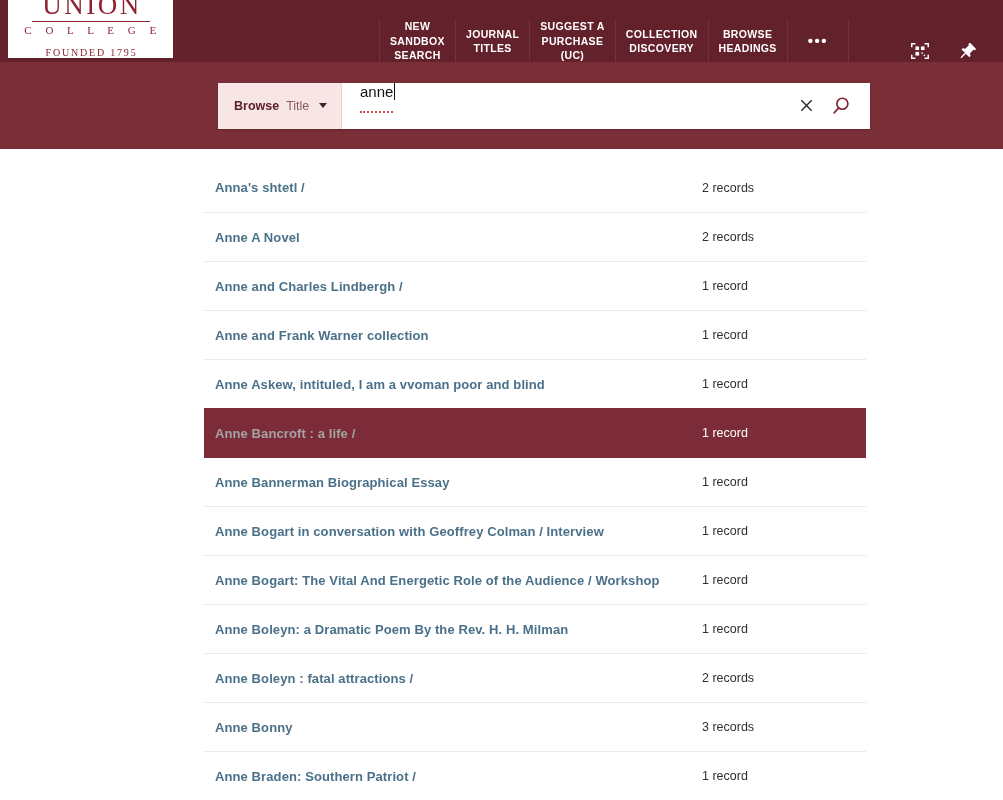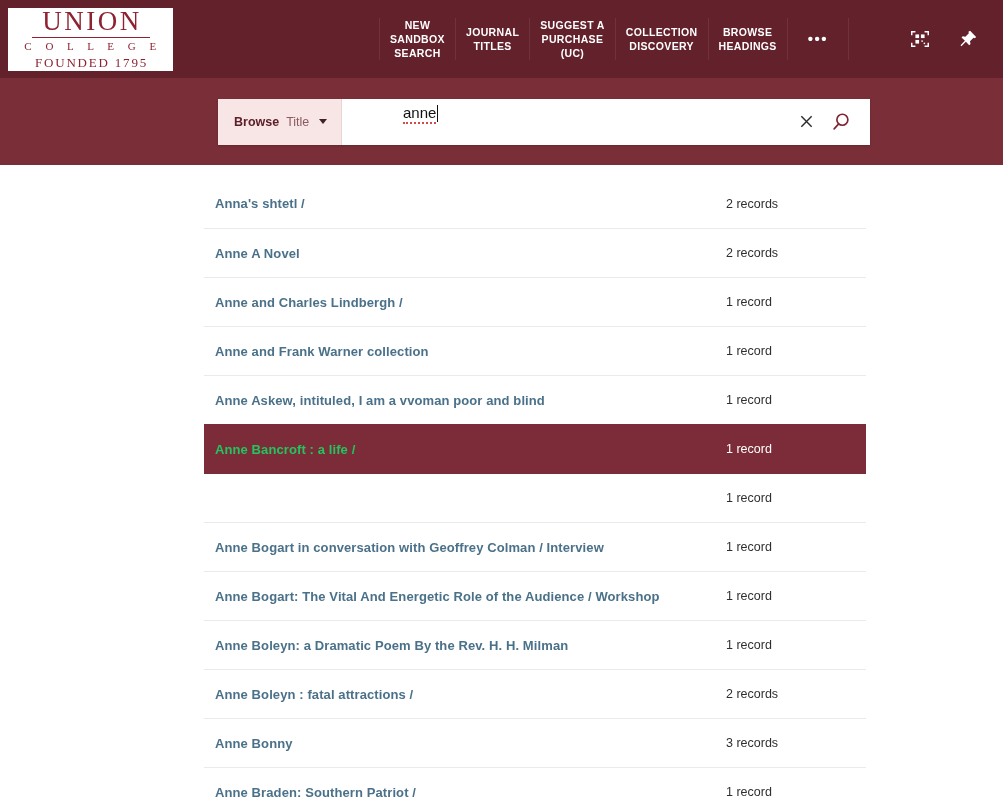--- a/index.html
+++ b/index.html
@@ -11,24 +11,24 @@
     height: 800px;
     overflow: hidden;
     background: #ffffff;
     font-family: "Liberation Sans", sans-serif;
     -webkit-font-smoothing: antialiased;
   }
 
   
   .topnav {
     position: relative;
-    height: 78px;
+    height: 62px;
     background: #62212b;
     display: flex;
-    align-items: center;
+    align-items: flex-end;
   }
   .logo-box {
     width: 165px;
     margin: 4px 0 4px 8px;
     background: #ffffff;
     display: flex;
     flex-direction: column;
     align-items: center;
     justify-content: center;
     flex: 0 0 auto;
@@ -50,24 +50,24 @@
   .logo-college {
     font-family: "Liberation Serif", serif;
     font-size: 11px;
     letter-spacing: 5.5px;
     color: #8e2231;
     line-height: 1;
     padding-left: 5px;
   }
   .logo-founded {
     font-family: "Liberation Serif", serif;
-    font-size: 13px;
+    font-size: 10px;
     letter-spacing: 1.8px;
     color: #8e2231;
-    margin-top: 3px;
+    margin-top: 11px;
     padding-left: 2px;
   }
 
   .nav-spacer { flex: 1 1 auto; }
 
   .nav-items {
     display: flex;
     align-items: stretch;
     flex: 0 0 auto;
   }
@@ -154,24 +154,22 @@
     margin-left: auto;
     margin-right: 14px;
     width: 0; height: 0;
     border-left: 4.5px solid transparent;
     border-right: 4.5px solid transparent;
     border-top: 5.5px solid #3f2127;
   }
   .search-input-area {
     flex: 1 1 auto;
     display: flex;
-    align-items: center;
     padding: 0 12px 16px 18px;
     position: relative;
-    margin-left: 43px;
   }
   .search-text {
     font-size: 15px;
     color: #111111;
     position: relative;
     white-space: pre;
     border-bottom: 2px dotted #d24b4b;
     padding-bottom: 1px;
   }
   .caret {
@@ -212,31 +210,31 @@
   .row:first-child { border-top: none; }
   .row .title {
     font-size: 13px;
     font-weight: bold;
     color: #4a7189;
     padding-left: 11px;
     letter-spacing: 0.1px;
   }
   .row .count {
     position: absolute;
-    left: 522px;
+    left: 498px;
     font-size: 12.5px;
     color: #2f2f2f;
   }
   .row.selected {
     background: #7c2c38;
     margin-left: 204px;
     margin-right: 137px;
     border-top: 1px solid #7c2c38;
   }
-  .row.selected .title { color: #22c55e; }
+  .row.selected .title { color: #a3a3a3; }
   .row.selected .count { color: #ffffff; }
   .row.selected + .row { border-top: 1px solid #7c2c38; }
 </style>
 </head>
 <body>
 
 <div class="topnav">
 
   <div class="logo-box">
     <div class="logo-union">UNION</div>
@@ -332,20 +330,21 @@
     </div>
     <div class="row">
       <span class="title">Anne Askew, intituled, I am a vvoman poor and blind</span>
       <span class="count">1 record</span>
     </div>
     <div class="row selected">
       <span class="title">Anne Bancroft : a life /</span>
       <span class="count">1 record</span>
     </div>
     <div class="row">
+      <span class="title">Anne Bannerman Biographical Essay</span>
       <span class="count">1 record</span>
     </div>
     <div class="row">
       <span class="title">Anne Bogart in conversation with Geoffrey Colman / Interview</span>
       <span class="count">1 record</span>
     </div>
     <div class="row">
       <span class="title">Anne Bogart: The Vital And Energetic Role of the Audience / Workshop</span>
       <span class="count">1 record</span>
     </div>

